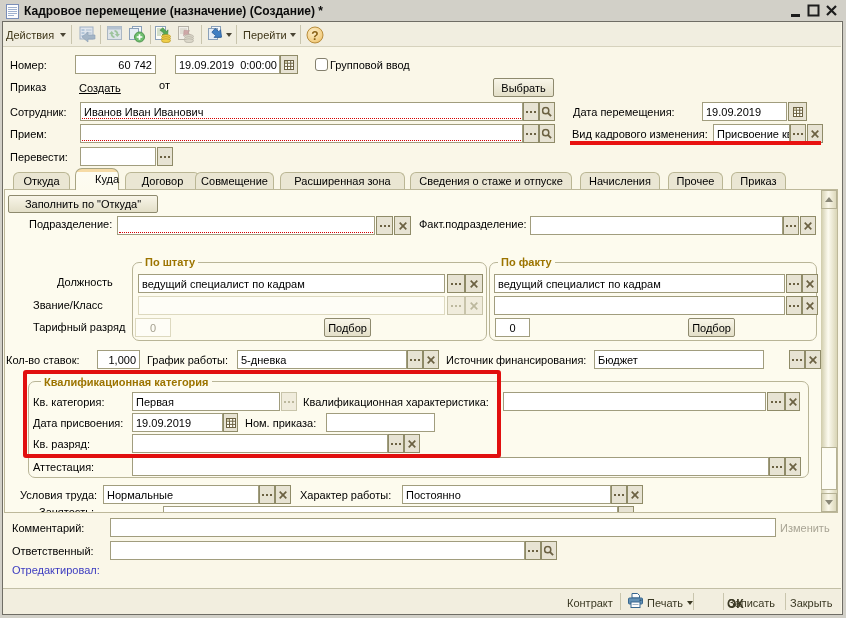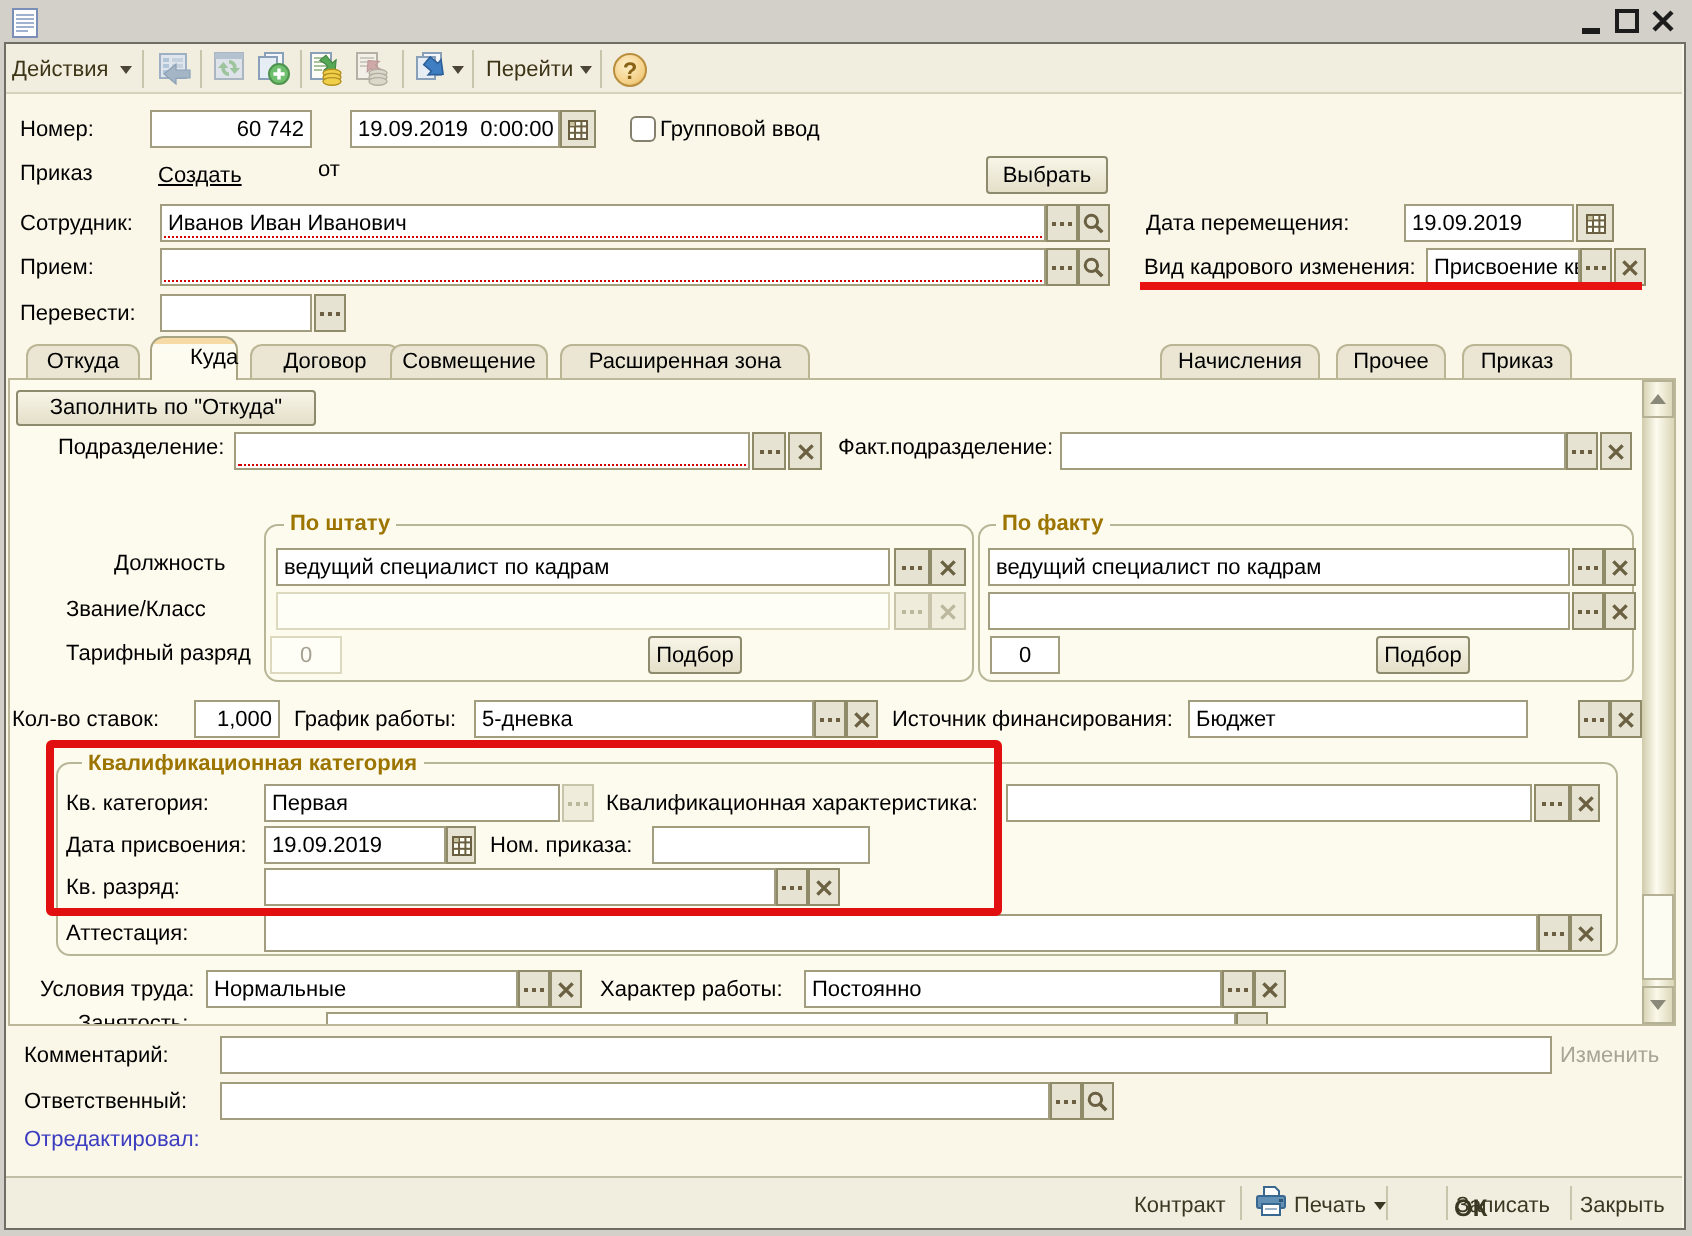--- a/index.html
+++ b/index.html
@@ -28,20 +28,21 @@
   <div class="abs" style="left:6px;top:4px;width:13px;height:15px;">
     <svg width="13" height="15">
         <rect x="0.5" y="0.5" width="12" height="14" fill="#fdfdfd" stroke="#7a8eb8"></rect>
         <line x1="2" y1="3.5" x2="11" y2="3.5" stroke="#9fb1cf"></line>
         <line x1="2" y1="5.5" x2="11" y2="5.5" stroke="#9fb1cf"></line>
         <line x1="2" y1="7.5" x2="11" y2="7.5" stroke="#9fb1cf"></line>
         <line x1="2" y1="9.5" x2="11" y2="9.5" stroke="#9fb1cf"></line>
         <line x1="2" y1="11.5" x2="8" y2="11.5" stroke="#9fb1cf"></line>
       </svg>
   </div>
+  <div class="abs" style="left:24px;top:4px;font-weight:bold;font-size:12px;color:#0a0a0a;">Кадровое перемещение (назначение) (Создание) *</div>
   <svg class="abs" style="left:789px;top:4px;" width="52" height="14">
     <rect x="2" y="10" width="9" height="3" fill="#1c1c1c"></rect>
     <rect x="19.5" y="1.5" width="10" height="10" fill="none" stroke="#1c1c1c" stroke-width="2"></rect>
     <path d="M38 2 L47 11 M47 2 L38 11" stroke="#1c1c1c" stroke-width="2.2"></path>
   </svg>
   <div id="client"></div>
 
   <div class="abs" style="left:3px;top:22px;width:838px;height:24px;background:#f1eee0;border-bottom:1px solid #d6d2bd;"></div>
   <div class="abs" style="left:6px;top:29px;color:#3e3517;">Действия</div>
   <div class="abs" style="left:60px;top:33px;width:0;height:0;border-left:3.5px solid transparent;border-right:3.5px solid transparent;border-top:4px solid #4a4535;"></div>
@@ -331,20 +332,21 @@
     <div class="abs" style="left:820px;top:7px;width:0;height:0;border-left:4px solid transparent;border-right:4px solid transparent;border-bottom:5px solid #8a8878;"></div>
     <div class="abs" style="left:816px;top:257px;width:16px;height:43px;background:#fdfcf3;border:1px solid #b5b194;box-sizing:border-box;"></div>
     <div class="abs" style="left:816px;top:303px;width:16px;height:19px;background:linear-gradient(90deg,#d9d5b8,#fbf8ea 45%,#ddd9bc);border:1px solid #b5b194;box-sizing:border-box;"></div>
     <div class="abs" style="left:820px;top:310px;width:0;height:0;border-left:4px solid transparent;border-right:4px solid transparent;border-top:5px solid #8a8878;"></div>
   </div>
   <div class="tab" style="left:13px;width:57px;">Откуда</div>
   <div class="tab act" style="left:75px;width:44px;">Куда</div>
   <div class="tab" style="left:125px;width:75px;">Договор</div>
   <div class="tab" style="left:195px;width:79px;">Совмещение</div>
   <div class="tab" style="left:280px;width:125px;">Расширенная зона</div>
+  <div class="tab" style="left:410px;width:162px;">Сведения о стаже и отпуске</div>
   <div class="tab" style="left:580px;width:80px;">Начисления</div>
   <div class="tab" style="left:668px;width:55px;">Прочее</div>
   <div class="tab" style="left:731px;width:55px;">Приказ</div>
 
   <div id="pagecontent"></div>
 
   <div class="lbl" style="left:12px;top:522px;">Комментарий:</div>
   <div class="inp" style="left:110px;top:518px;width:666px;"></div>
   <div class="abs" style="left:780px;top:522px;color:#a8a494;font-size:11px;">Изменить</div>
   <div class="lbl" style="left:12px;top:545px;">Ответственный:</div>

